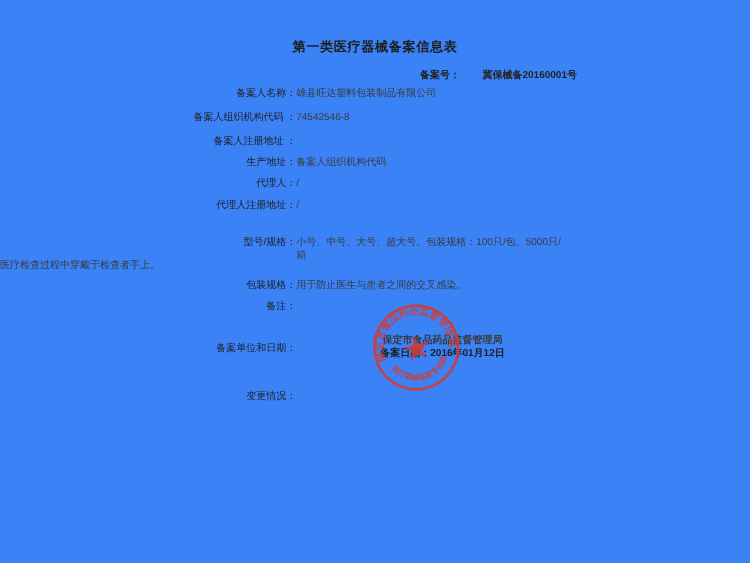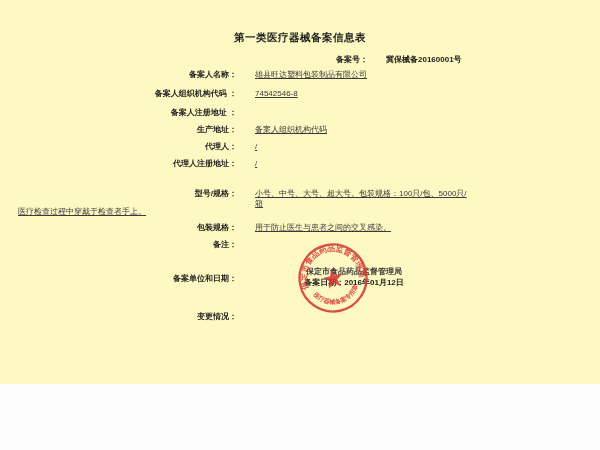--- a/index.html
+++ b/index.html
@@ -2,40 +2,40 @@
 <html><head>
 <meta charset="utf-8">
 <style>
   html,body{margin:0;padding:0;}
   body{
     width:600px;height:450px;overflow:hidden;
     background:#fdfdfd;
     font-family:"Liberation Sans","DejaVu Sans",sans-serif;
   }
   .doc{
-    position:absolute;left:0;top:0;width:600px;height:384px;
-    background:#fef9c3;color:#2e2e2e;
+    position:absolute;left:0;top:0;width:600px;height:450px;
+    background:#3b82f6;color:#2e2e2e;
   }
   .title{
     position:absolute;top:31px;left:0;right:0;
     text-align:center;font-size:10.5px;font-weight:bold;
     letter-spacing:.5px;color:#1e1e1e;
   }
   .filing-no{
     position:absolute;top:54px;left:336px;
     font-size:8px;font-weight:bold;color:#222;white-space:nowrap;
   }
   .filing-no .fn-val{margin-left:18px;}
   .row{position:absolute;left:0;display:flex;align-items:flex-start;}
   .row .lbl{
-    width:237px;text-align:right;font-weight:bold;
+    width:237px;text-align:right;font-weight:normal;
     font-size:8px;color:#1f1f1f;line-height:10px;white-space:pre;
   }
   .row .val{
-    margin-left:18px;width:212px;font-size:8px;color:#3a3a3a;line-height:10px;text-decoration:underline;
+    width:212px;font-size:8px;color:#3a3a3a;line-height:10px;
   }
   .unit-value{
     position:absolute;left:291px;top:266px;width:126px;
     font-size:8px;color:#333;line-height:11px;text-align:center;z-index:1;
   }
   .unit-value .authority{font-weight:bold;color:#3a3a3a;}
   .unit-value .date-line{font-weight:bold;color:#1c1c1c;white-space:nowrap;}
   .stamp{
     position:absolute;left:297px;top:242px;width:72px;height:72px;
     z-index:2;opacity:.88;transform:rotate(-12deg);

